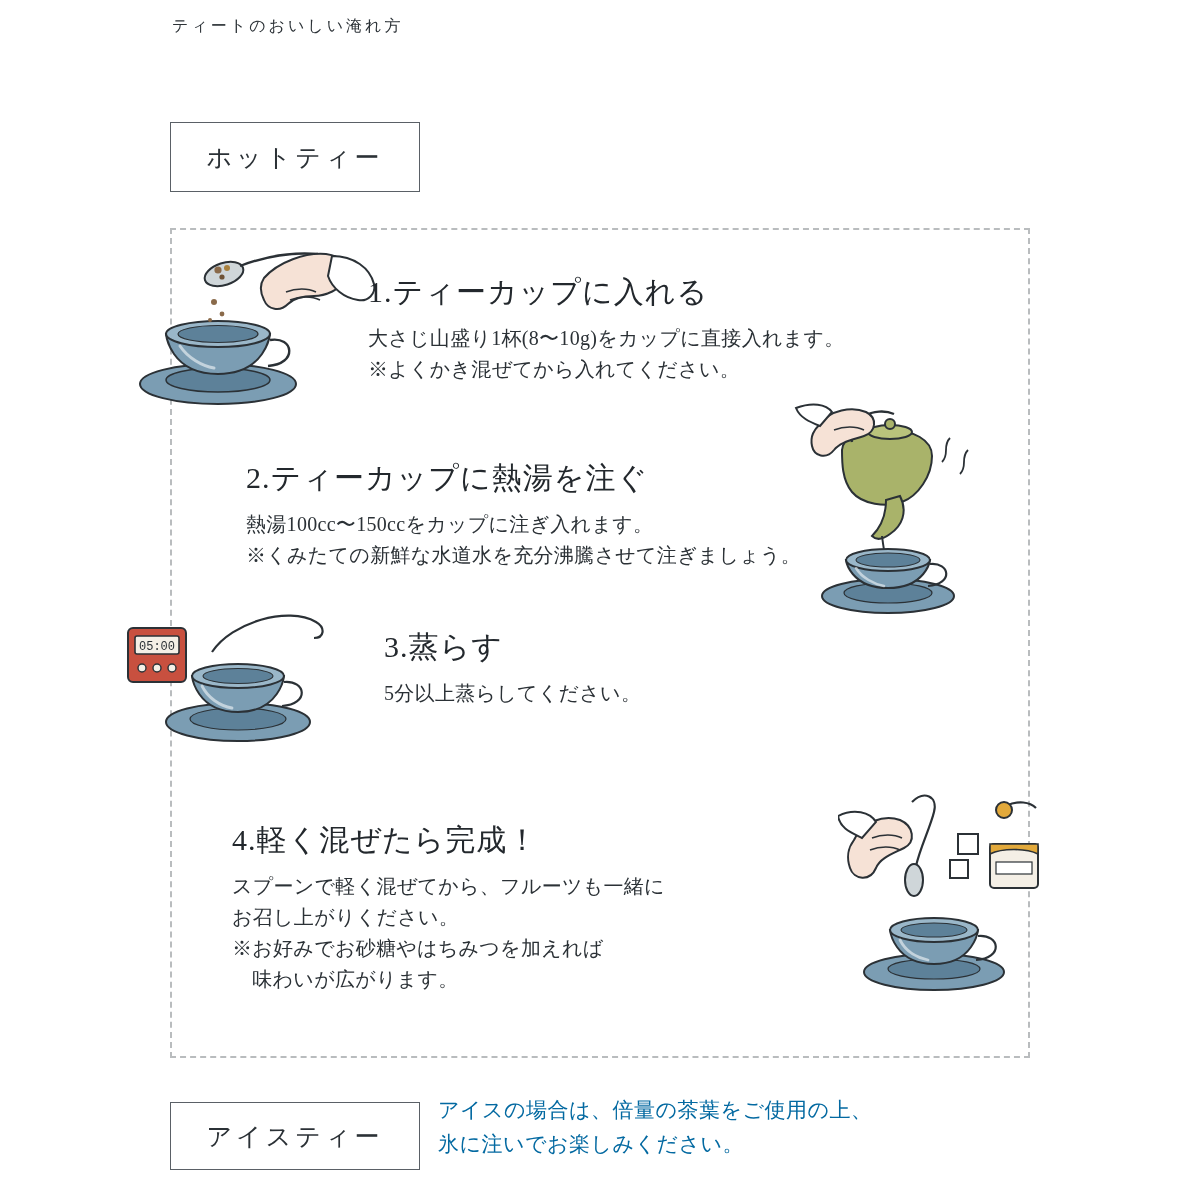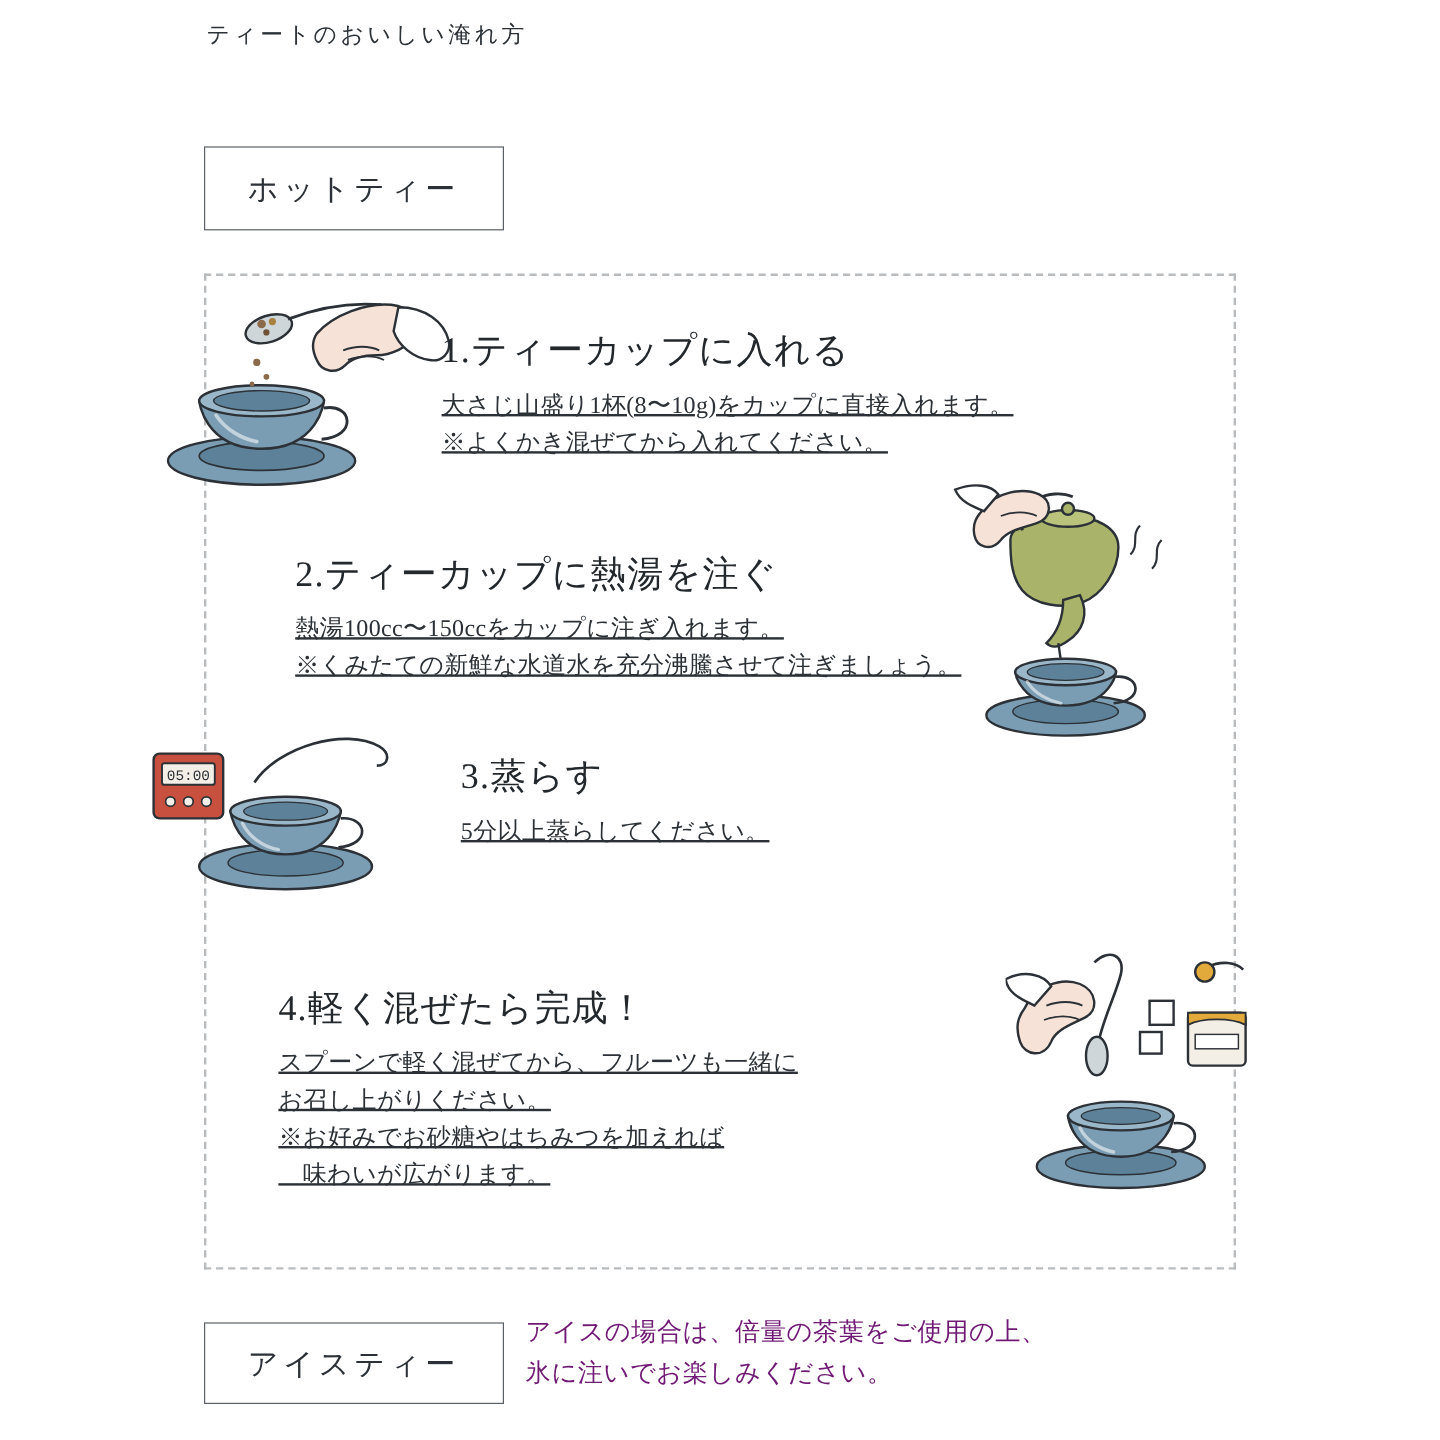--- a/index.html
+++ b/index.html
@@ -19,21 +19,21 @@
     position: relative;
     width: 1200px;
     height: 1200px;
   }
 
   
   .page-title {
     position: absolute;
     left: 172px;
     top: 16px;
-    font-size: 19px;
+    font-size: 16px;
     letter-spacing: 3px;
     color: #2b3136;
     white-space: nowrap;
   }
 
   
   .label-box {
     position: absolute;
     border: 1.5px solid #5a6066;
     background: #fff;
@@ -80,37 +80,36 @@
     white-space: nowrap;
     margin: 0 0 10px 0;
     font-weight: normal;
   }
   .step-body {
     font-size: 20px;
     line-height: 1.55;
     letter-spacing: 0.3px;
     color: #2b3136;
     white-space: pre-line;
-    text-decoration: underline;
   }
 
   #step-1 { left: 368px; top: 272px; }
   #step-2 { left: 246px; top: 458px; }
   #step-3 { left: 384px; top: 627px; }
   #step-4 { left: 232px; top: 820px; }
 
   
   .ice-note {
     position: absolute;
     left: 438px;
     top: 1094px;
     font-size: 21px;
     line-height: 1.6;
     letter-spacing: 0.5px;
-    color: #701a75;
+    color: #0369a1;
     white-space: pre-line;
   }
 
   
   .illus {
     position: absolute;
   }
   #illus-1 { left: 118px; top: 238px; width: 260px; height: 178px; }
   #illus-2 { left: 790px; top: 400px; width: 230px; height: 218px; }
   #illus-3 { left: 120px; top: 600px; width: 262px; height: 152px; }

